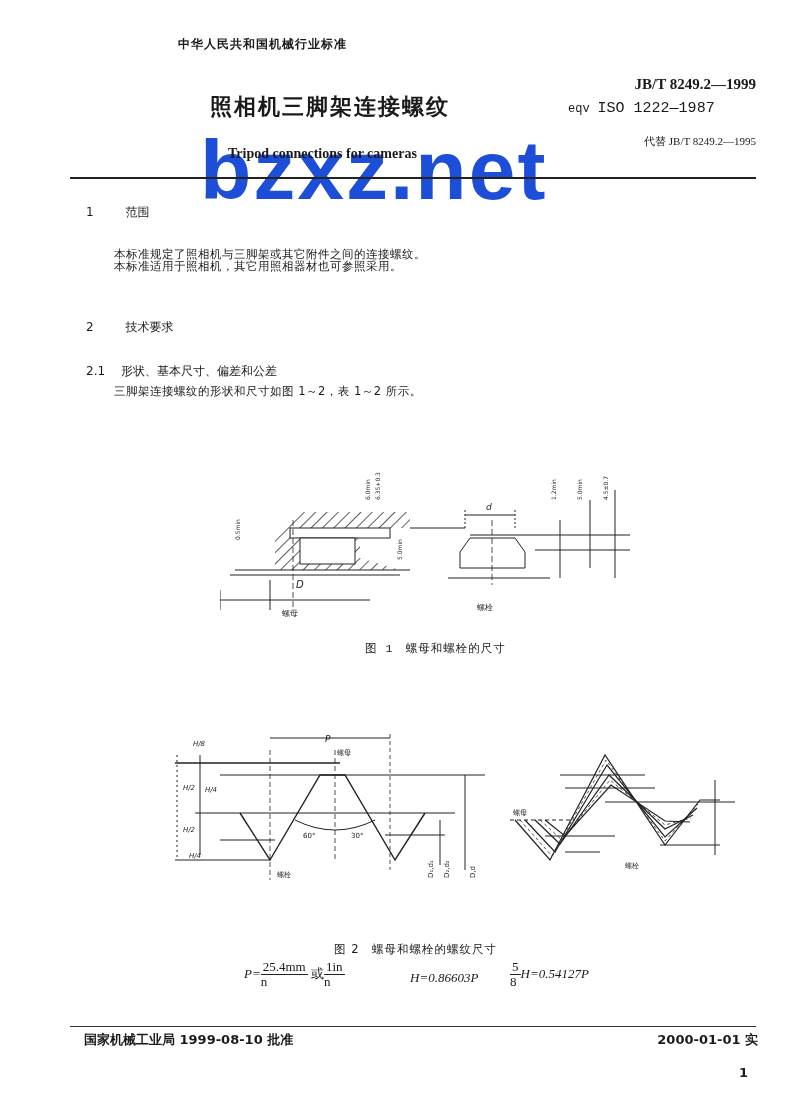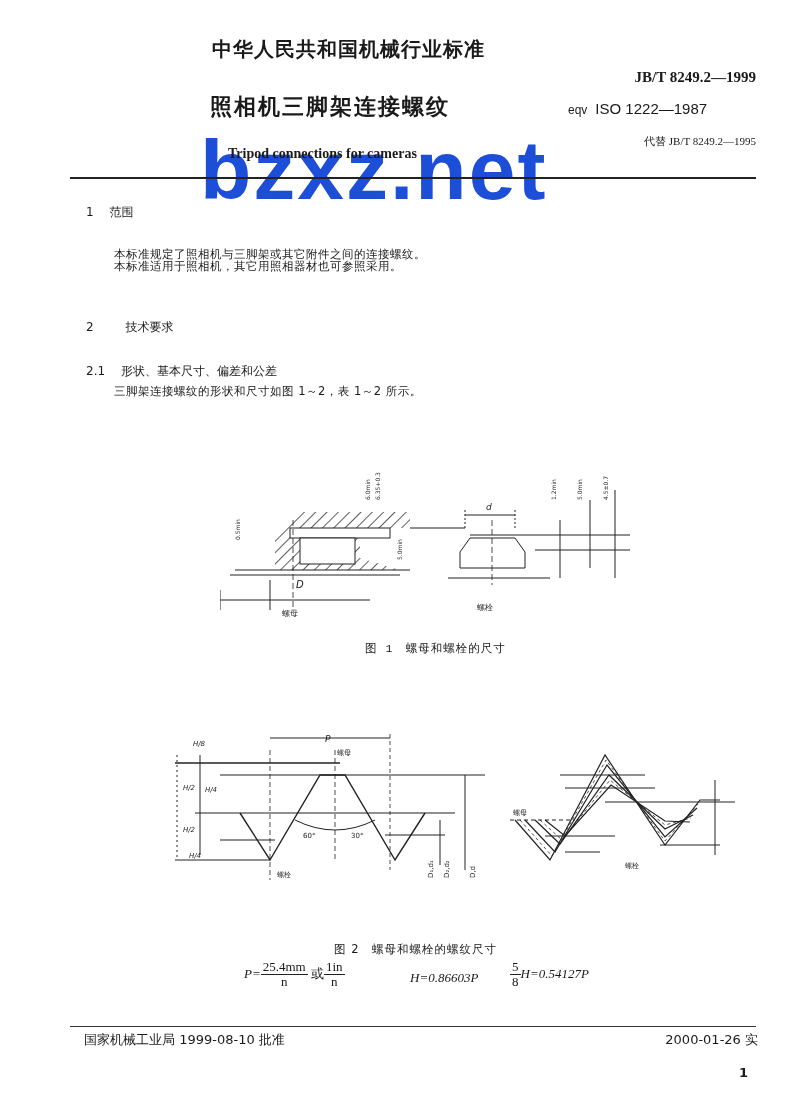--- a/index.html
+++ b/index.html
@@ -1,58 +1,58 @@
 <!DOCTYPE html>
 <html><head>
 <meta charset="utf-8">
 <style>
   html, body { margin:0; padding:0; background:#fff; }
   body { width:800px; height:1095px; position:relative; overflow:hidden;
          font-family:"DejaVu Sans", sans-serif; color:#1a1a1a; }
   .abs { position:absolute; }
   .watermark { left:200px; top:128px; font-family:"Liberation Sans", sans-serif; font-weight:bold;
                font-size:84px; color:#1d4ed8; letter-spacing:2px; line-height:1; z-index:0; }
-  .org { left:212px; top:36px; font-size:20px; font-weight:bold; letter-spacing:1px; z-index:1; }
+  .org { left:178px; top:36px; font-size:12px; font-weight:bold; letter-spacing:1px; z-index:1; }
   .title-cn { left:210px; top:92px; font-size:22px; font-weight:bold; letter-spacing:2px; z-index:1; }
   .title-en { left:228px; top:146px; font-family:"Liberation Serif", serif; font-weight:bold; font-size:14px; z-index:1; }
-  .std-no { right:44px; top:69px; font-family:"Liberation Serif", serif; font-weight:bold; font-size:15px; z-index:1; }
-  .eqv { left:568px; top:100px; font-family:Liberation Sans, sans-serif; font-size:15px; z-index:1;text-align:center; }
+  .std-no { right:44px; top:76px; font-family:"Liberation Serif", serif; font-weight:bold; font-size:15px; z-index:1; }
+  .eqv { left:568px; top:100px; font-family:Liberation Mono, monospace; font-size:15px; z-index:1;text-align:center; }
   .eqv .tag { font-size:12px; margin-right:8px; }
   .replace { right:44px; top:134px; font-size:11px; font-family:"Liberation Serif", serif; z-index:1; }
   .hr-top { left:70px; top:177px; width:686px; height:2px; background:#222; z-index:1; }
   .sec { font-size:12px; z-index:1; }
   .para { font-size:11.5px; letter-spacing:0.5px; z-index:1; }
   .caption { font-size:11.5px; letter-spacing:1px; z-index:1; }
   .formula { font-family:"Liberation Serif", serif; font-style:italic; font-size:13px; z-index:1; }
-  .frac { display:inline-block; vertical-align:middle; text-align:center; font-style:normal; }
+  .frac { display:inline-block; vertical-align:middle; font-style:normal; }
   .frac span { display:block; line-height:1.1; }
   .frac .num { border-bottom:1px solid #222; padding:0 2px; }
   .hr-bot { left:70px; top:1026px; width:686px; height:1px; background:#333; z-index:1; }
-  .footer { font-size:13px; z-index:1; }
+  .footer { font-size:13px; z-index:1;font-weight:bold; }
   svg { position:absolute; z-index:1; }
   svg text { font-family:"DejaVu Sans", sans-serif; fill:#222; }
 </style>
 </head>
 <body>
 
 <div class="abs watermark">bzxz.net</div>
 
 <div class="abs org">中华人民共和国机械行业标准</div>
 <div class="abs title-cn">照相机三脚架连接螺纹</div>
 <div class="abs title-en">Tripod connections for cameras</div>
 <div class="abs std-no">JB/T 8249.2—1999</div>
 <div class="abs eqv">
   <span class="tag">eqv</span><span>ISO 1222—1987</span>
 </div>
 <div class="abs replace">代替 JB/T 8249.2—1995</div>
 <div class="abs hr-top"></div>
 
 <div class="abs sec" style="left:86px; top:204px;">
   <span>1</span>
-  <span style="margin-left:12px;">范围</span>
+  <span style="margin-left:28px;">范围</span>
 </div>
 <div class="abs para" style="left:114px; top:247px;">本标准规定了照相机与三脚架或其它附件之间的连接螺纹。</div>
 <div class="abs para" style="left:114px; top:259px;">本标准适用于照相机，其它用照相器材也可参照采用。</div>
 
 <div class="abs sec" style="left:86px; top:319px;">
   <span>2</span>
   <span style="margin-left:28px;">技术要求</span>
 </div>
 
 <div class="abs sec" style="left:86px; top:363px;">
@@ -169,14 +169,14 @@
   <span>P=</span><span class="frac"><span class="num">25.4mm</span><span>n</span></span>
   <span style="font-style:normal;">或</span><span class="frac"><span class="num">1in</span><span>n</span></span>
 </div>
 <div class="abs formula" style="left:386px; top:970px;margin-left:24px;">H=0.86603P</div>
 <div class="abs formula" style="left:510px; top:960px;">
   <span class="frac"><span class="num">5</span><span>8</span></span><span>H=0.54127P</span>
 </div>
 
 <div class="abs hr-bot"></div>
 <div class="abs footer" style="left:84px; top:1031px;">国家机械工业局 1999-08-10 批准</div>
-<div class="abs footer" style="right:42px; top:1031px;">2000-01-26 实</div>
+<div class="abs footer" style="right:42px; top:1031px;">2000-01-01 实</div>
 <div class="abs footer" style="right:52px; top:1065px; font-weight:bold;">1</div>
 
 </body></html>

